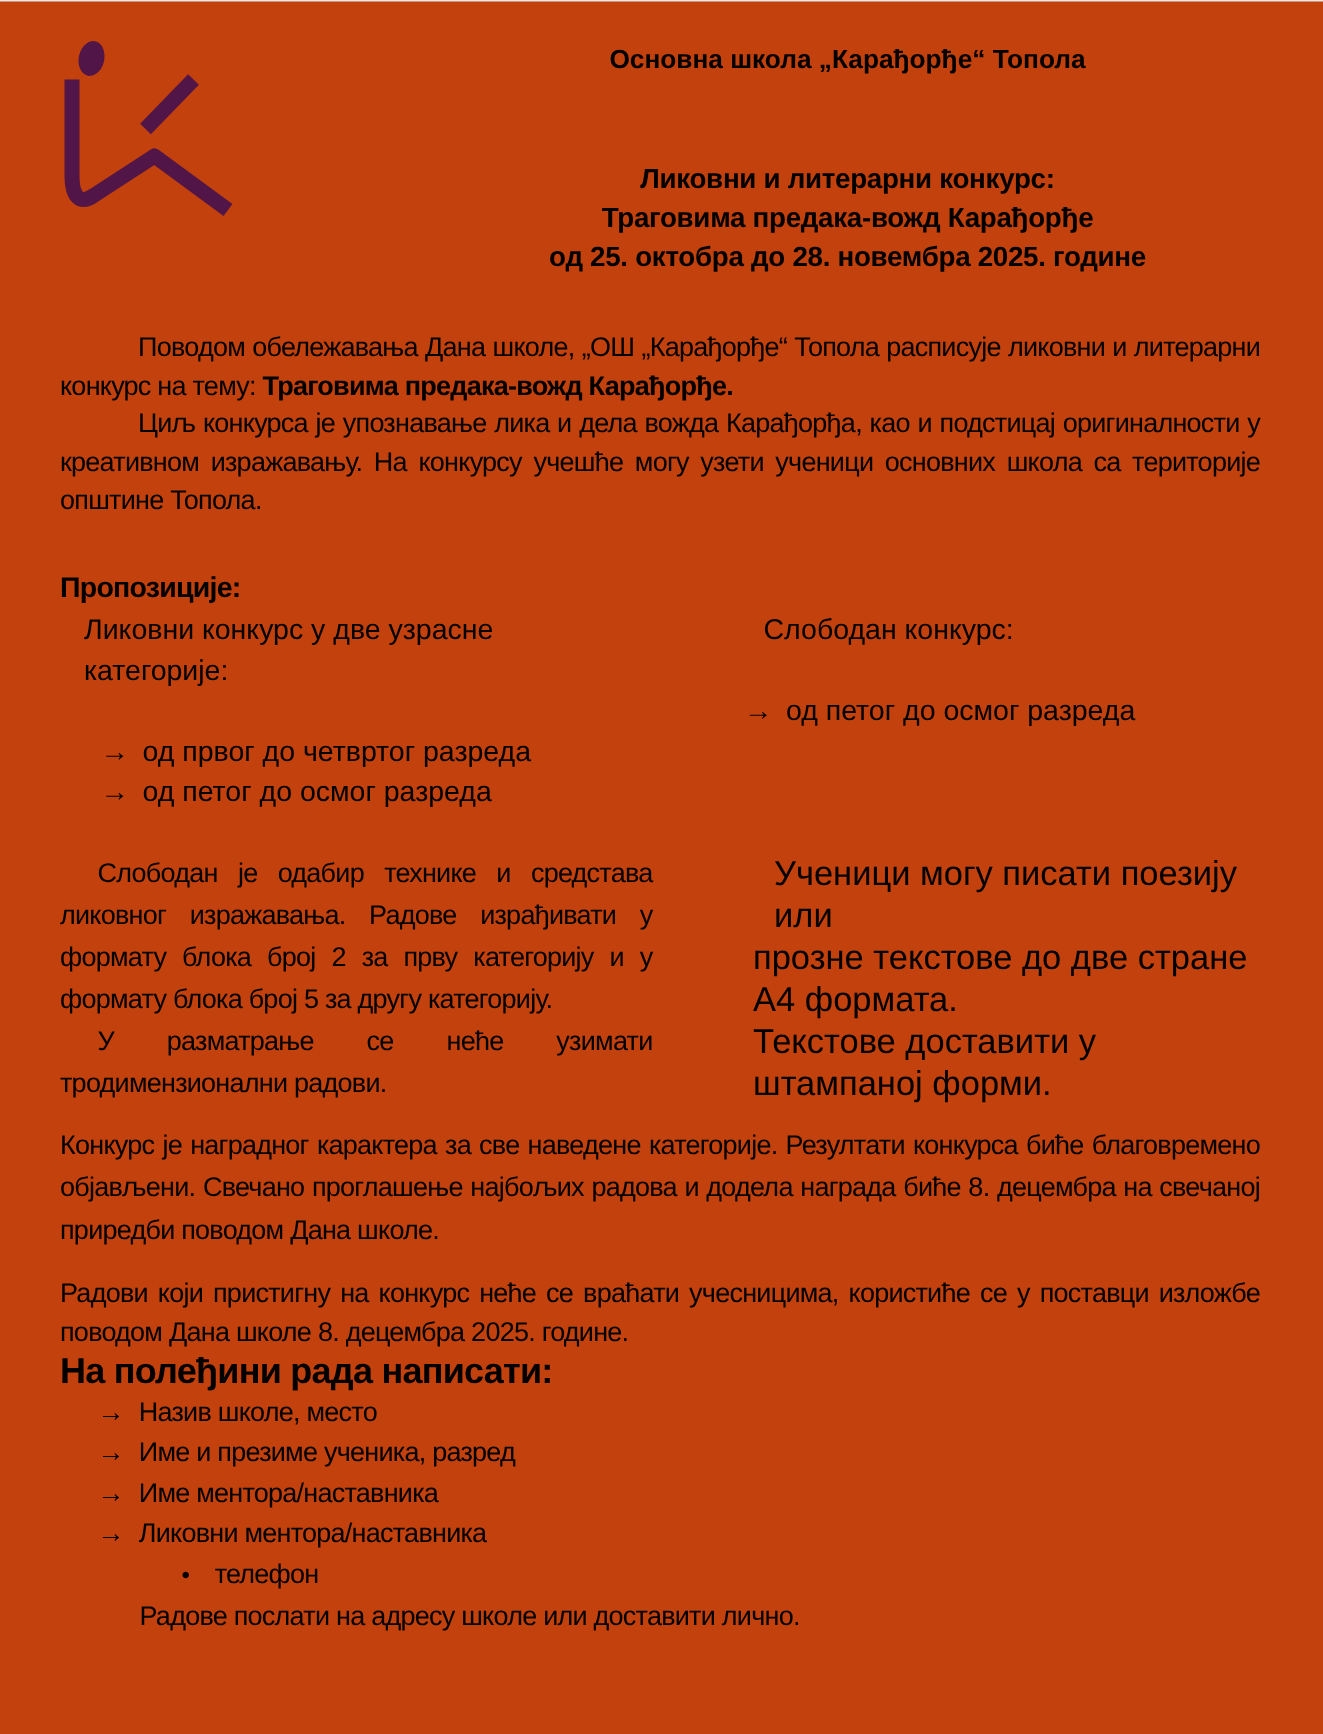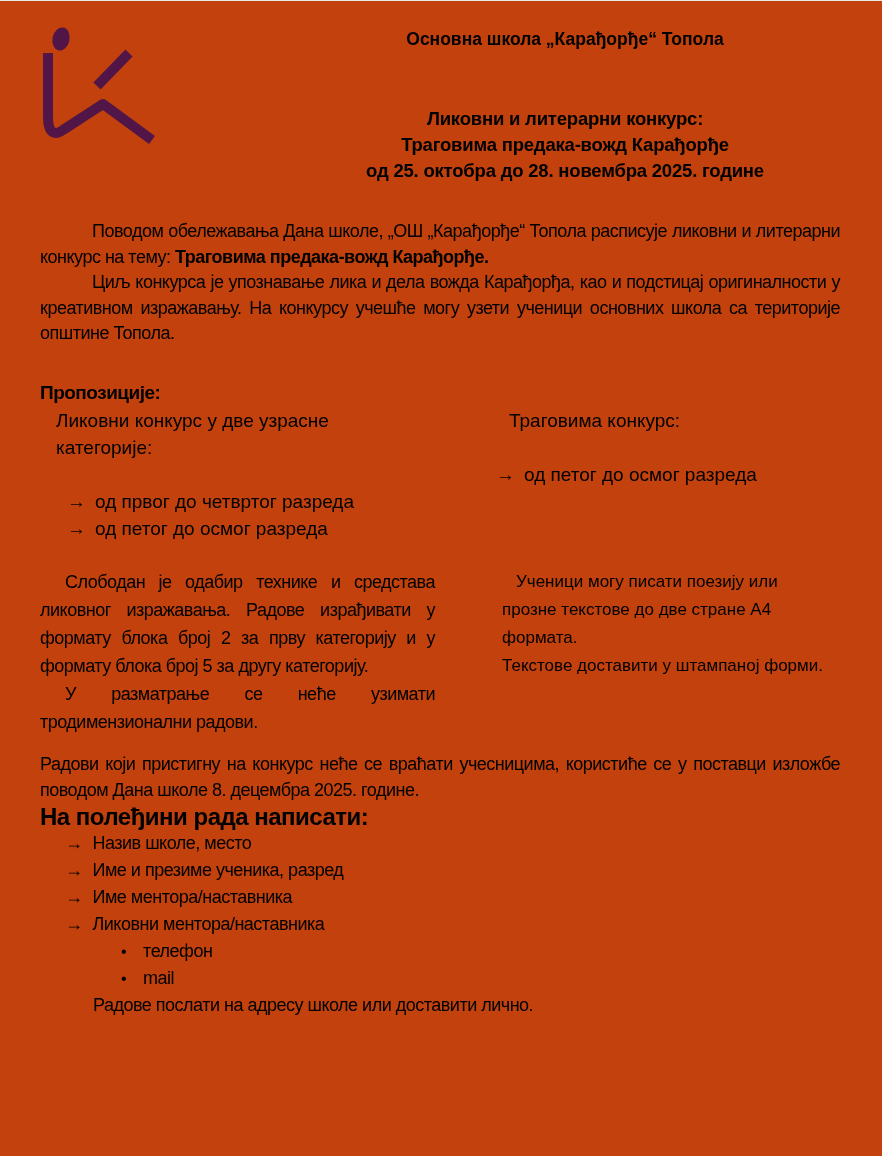--- a/index.html
+++ b/index.html
@@ -38,21 +38,21 @@
   .spacer-line { height:27px; }
   .arrow-line { padding-left:11px; white-space:nowrap; }
   .prop-art .arrow-line { padding-left:11px; }
   .prop-lit { padding-left:39px; }
   .prop-lit .arrow-line { padding-left:13px; margin-left:-26px; }
   .arrow-glyph { display:inline-block; margin-right:9px; }
   
   .detail-cols { margin-top:26px; }
   .detail-art { font-size:18px; line-height:28px; max-width:395px; }
   .detail-art p { text-align:justify; text-indent:25px; }
-  .detail-lit { font-size:17px; line-height:28px; padding-left:32px; }
+  .detail-lit { font-size:23px; line-height:28px; padding-left:32px; }
   .detail-lit .lit-line1 { padding-left:14px; }
   
   .closing-p1 { margin-top:13px; font-size:18px; line-height:28.5px; text-align:justify; }
   .closing-p2 { margin-top:15px; font-size:18px; line-height:26px; text-align:justify; }
   .backside-heading { font-size:24px; line-height:27px; font-weight:bold; }
   .list { font-size:18px; line-height:27px; }
   .arrow-item { padding-left:25px; }
   .arrow-item .arrow-glyph { margin-right:10px; }
   .bullet-item { padding-left:81px; }
   .bullet-glyph { display:inline-block; margin-right:17px; font-size:16px; }
@@ -88,46 +88,46 @@
     <div class="prop-heading narrow">Пропозиције:</div>
 
     <div class="cols prop-cols">
       <div class="prop-art">
         <div class="col-title">Ликовни конкурс у две узрасне категорије:</div>
         <div class="spacer-line"></div>
         <div class="arrow-line"><span class="arrow-glyph">→</span><span>од првог до четвртог разреда</span></div>
         <div class="arrow-line"><span class="arrow-glyph">→</span><span>од петог до осмог разреда</span></div>
       </div>
       <div class="prop-lit">
-        <div>Траговима конкурс:</div>
+        <div>Слободан конкурс:</div>
         <div class="spacer-line"></div>
         <div class="arrow-line"><span class="arrow-glyph">→</span><span>од петог до осмог разреда</span></div>
       </div>
     </div>
 
     <div class="cols detail-cols">
       <div class="detail-art narrow">
         <p>Слободан је одабир технике и средстава ликовног  изражавања.  Радове  израђивати у формату блока број 2 за прву категорију и у формату блока број 5 за другу категорију.</p>
         <p>У  разматрање  се  неће  узимати тродимензионални радови.</p>
       </div>
       <div class="detail-lit">
         <div class="lit-line1">Ученици могу писати поезију или</div>
         <div>прозне текстове до две стране А4 формата.</div>
         <div>Текстове  доставити у штампаној форми.</div>
       </div>
     </div>
 
+    <p class="closing-p1 narrow">Конкурс је наградног карактера за све наведене категорије. Резултати конкурса биће благовремено објављени. Свечано проглашење најбољих радова и додела награда биће 8. децембра на свечаној приредби поводом Дана школе.</p>
     <p class="closing-p2 narrow">Радови који пристигну на конкурс неће се враћати учесницима, користиће се у поставци изложбе поводом Дана школе 8. децембра 2025. године.</p>
 
     <div class="backside-heading narrow">На полеђини рада написати:</div>
 
     <div class="list narrow">
       <div class="arrow-item"><span class="arrow-glyph">→</span><span>Назив школе, место</span></div>
       <div class="arrow-item"><span class="arrow-glyph">→</span><span>Име и презиме ученика, разред</span></div>
       <div class="arrow-item"><span class="arrow-glyph">→</span><span>Име ментора/наставника</span></div>
       <div class="arrow-item"><span class="arrow-glyph">→</span><span>Ликовни ментора/наставника</span></div>
       <div class="bullet-item"><span class="bullet-glyph">•</span><span>телефон</span></div>
-      <div class="bullet-item"><span class="bullet-glyph">•</span><span>mail</span></div>
       <div class="final-note">Радове послати на адресу школе или доставити лично.</div>
     </div>
 
   </div>
 </div>
 
 </body></html>

